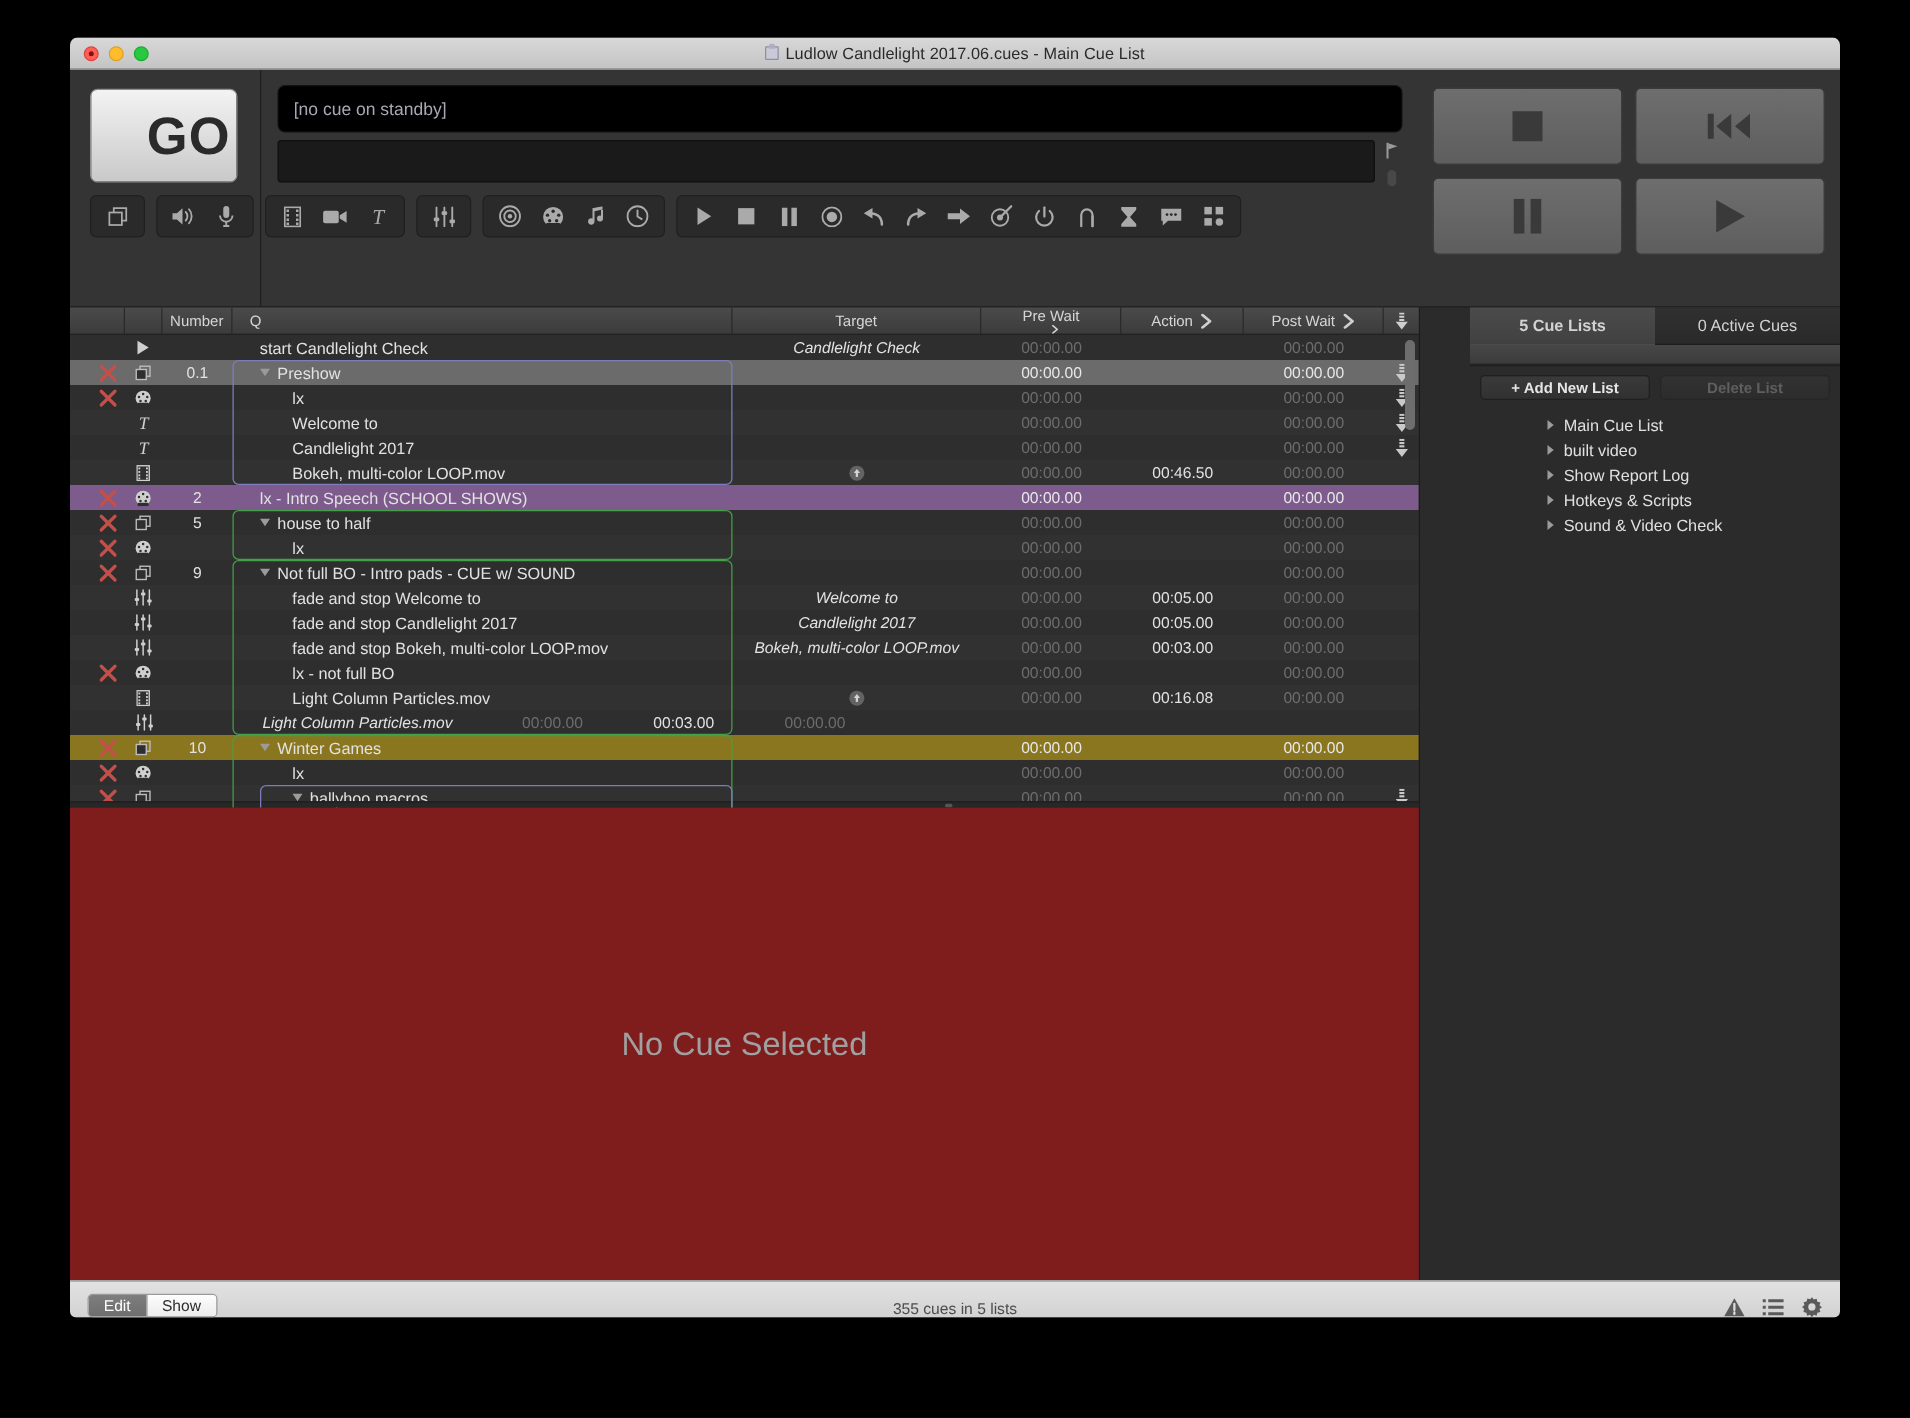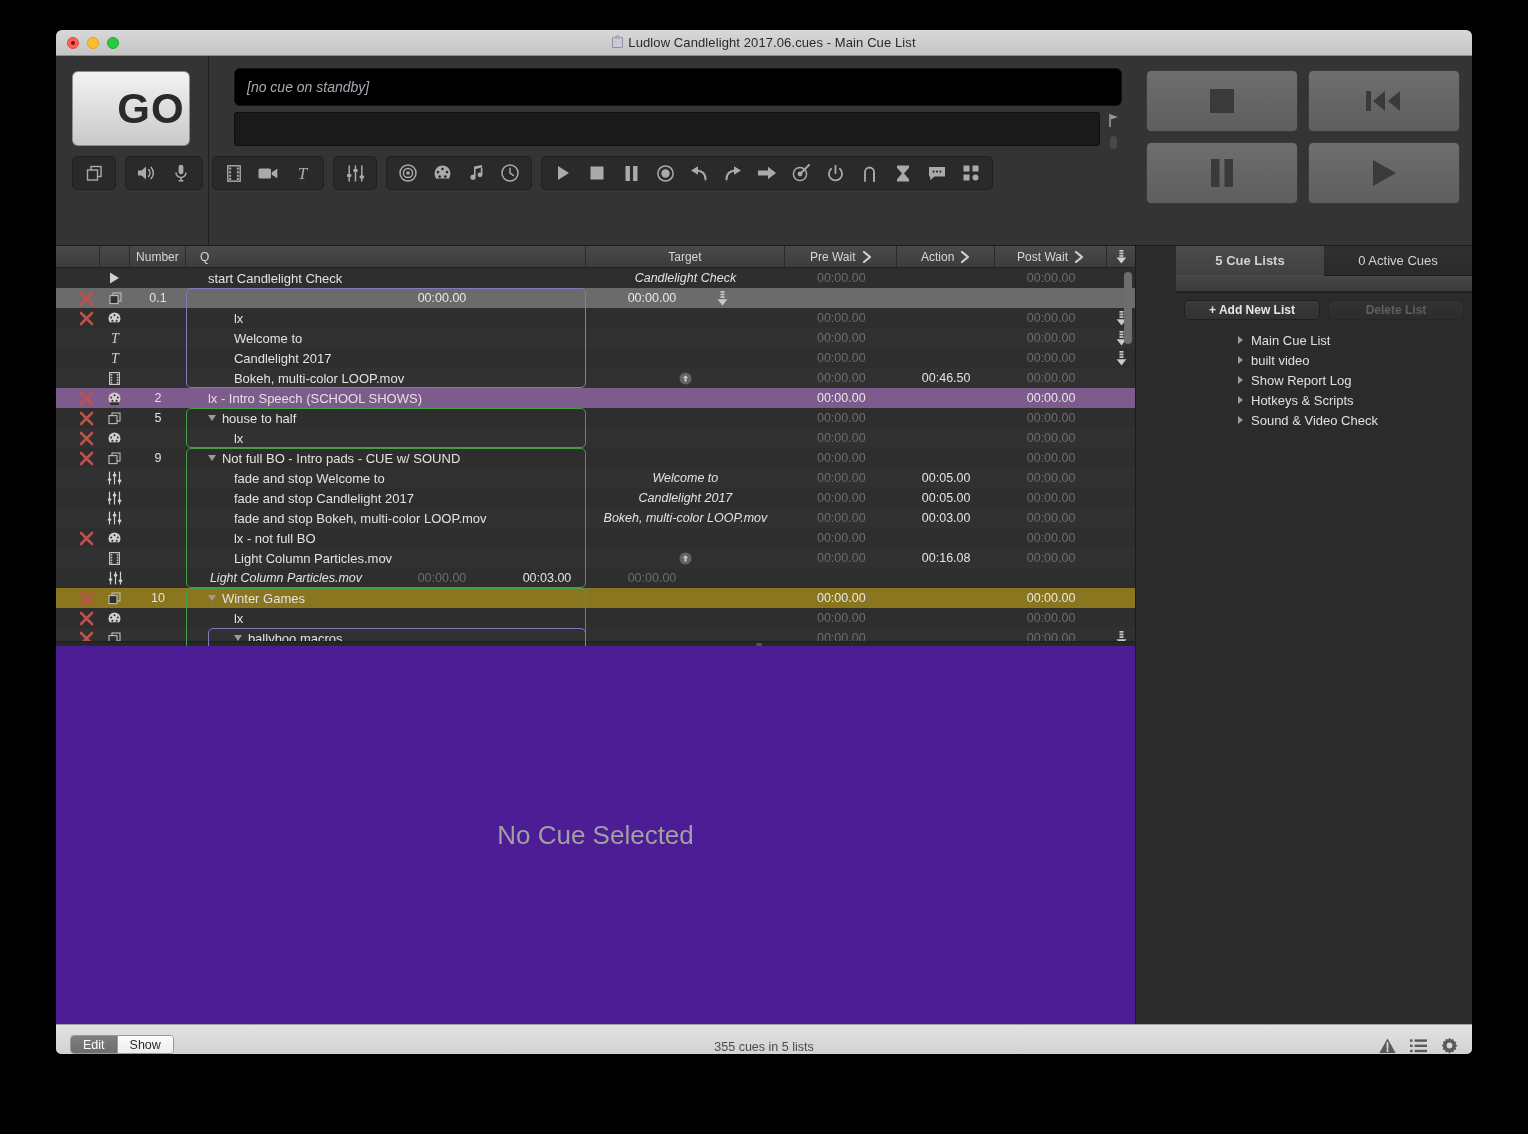--- a/index.html
+++ b/index.html
@@ -67,21 +67,21 @@
     display: flex; align-items: center; justify-content: center;
     font-size: 42px; font-weight: 600; color: #2a2a2a;
     letter-spacing: 1px;
     cursor: pointer;
     padding-left: 40px;
   }
   #sep-v {
     position:absolute; left:152px; top:0; bottom:0; width:1px;
     background:#1f1f1f;
   }
-  #standby-wrap { position:absolute; left:178px; top:12px; right:14px;font-style:italic; }
+  #standby-wrap { position:absolute; left:166px; top:12px; right:14px; }
   #standby-display {
     height: 38px; background:#000; border-radius:6px;
     border:1px solid #111;
     display:flex; align-items:center; padding-left:12px;
     font-size:14px; color:#a9a9b4;
   }
   #notes-row { display:flex; align-items:flex-start; margin-top:6px; }
   #notes-field {
     flex:1; height:34px; background:#1a1a1a;
     border:1px solid #0f0f0f; border-radius:3px;
@@ -139,21 +139,21 @@
   #cue-header > div {
     border-right:1px solid #2a2a2a;
     display:flex; align-items:center; justify-content:center;
     height:100%;
   }
   .c-flags { width:44px; }
   .c-type  { width:30px; }
   .c-num   { width:56px; }
   .c-q     { width:400px; justify-content:flex-start !important; padding-left:14px; }
   .c-target{ width:200px; }
-  .c-pre   { width:112px; }
+  .c-pre   { width:112px;flex-direction:column; }
   .c-act   { width:98px; }
   .c-post  { width:112px; }
   .c-cont  { width:28px; border-right:none !important; }
   .hdr-arrow { margin-left:6px; }
   
   #cue-scroll { flex:1; overflow:hidden; position:relative; background:#2b2b2b; }
   #cue-rows { position:relative; }
   .row {
     display:flex; height:20px; font-size:13px; color:#e2e2e2;
     position:relative; align-items:center;
@@ -200,21 +200,21 @@
   #hscroll-nub {
     position:absolute; left:0; right:0; bottom:0; height:5px;
     background:#272727; border-top:1px solid #1e1e1e;
   }
   #hscroll-nub::after {
     content:""; position:absolute; left:700px; top:1px;
     width:6px; height:3px; border-radius:2px; background:#555;
   }
   
   #inspector {
-    flex:1; background:#4c1d95; display:flex;
+    flex:1; background:#7f1d1d; display:flex;
     align-items:center; justify-content:center;
     font-size:26px; color:#a0a0a0;
   }
   
   #sidebar { width:336px; display:flex; flex-direction:column; background:#2b2b2b; }
   #side-tabs { display:flex; height:30px; flex:0 0 30px; }
   .side-tab {
     flex:1; display:flex; align-items:center; justify-content:center;
     font-size:13px; color:#d2d2d2; cursor:pointer;
     background: linear-gradient(to bottom,#303030,#2a2a2a);
@@ -598,20 +598,23 @@
                   <path d="M2 2L13 13M13 2L2 13" stroke="#c2504a" stroke-width="2.6" stroke-linecap="round"></path>
                 </svg>
               </div>
               <div class="cell type">
                 <svg width="13" height="13" viewBox="0 0 13 13">
                   <rect x="4" y="1" width="8" height="8" fill="none" stroke="#bdbdbd" stroke-width="1.1"></rect>
                   <rect x="1" y="3.6" width="8" height="8" fill="#2e2e2e" stroke="#bdbdbd" stroke-width="1.1"></rect>
                 </svg>
               </div>
               <div class="cell num">0.1</div>
+              <div class="cell q">
+                <span class="qtext d0"><span class="disc open"></span>Preshow</span>
+              </div>
               <div class="cell target"></div>
               <div class="cell pre on">00:00.00</div>
               <div class="cell act"></div>
               <div class="cell post on">00:00.00</div>
               <div class="cell cont">
                 <svg width="11" height="15" viewBox="0 0 11 15">
                   <rect x="3.5" y="0" width="4" height="1.7" fill="#c9c9c9"></rect>
                   <rect x="3.5" y="2.6" width="4" height="1.7" fill="#c9c9c9"></rect>
                   <rect x="3.5" y="5.2" width="4" height="1.7" fill="#c9c9c9"></rect>
                   <path d="M5.5 14.6L0.6 8.2h9.8z" fill="#c9c9c9"></path>

